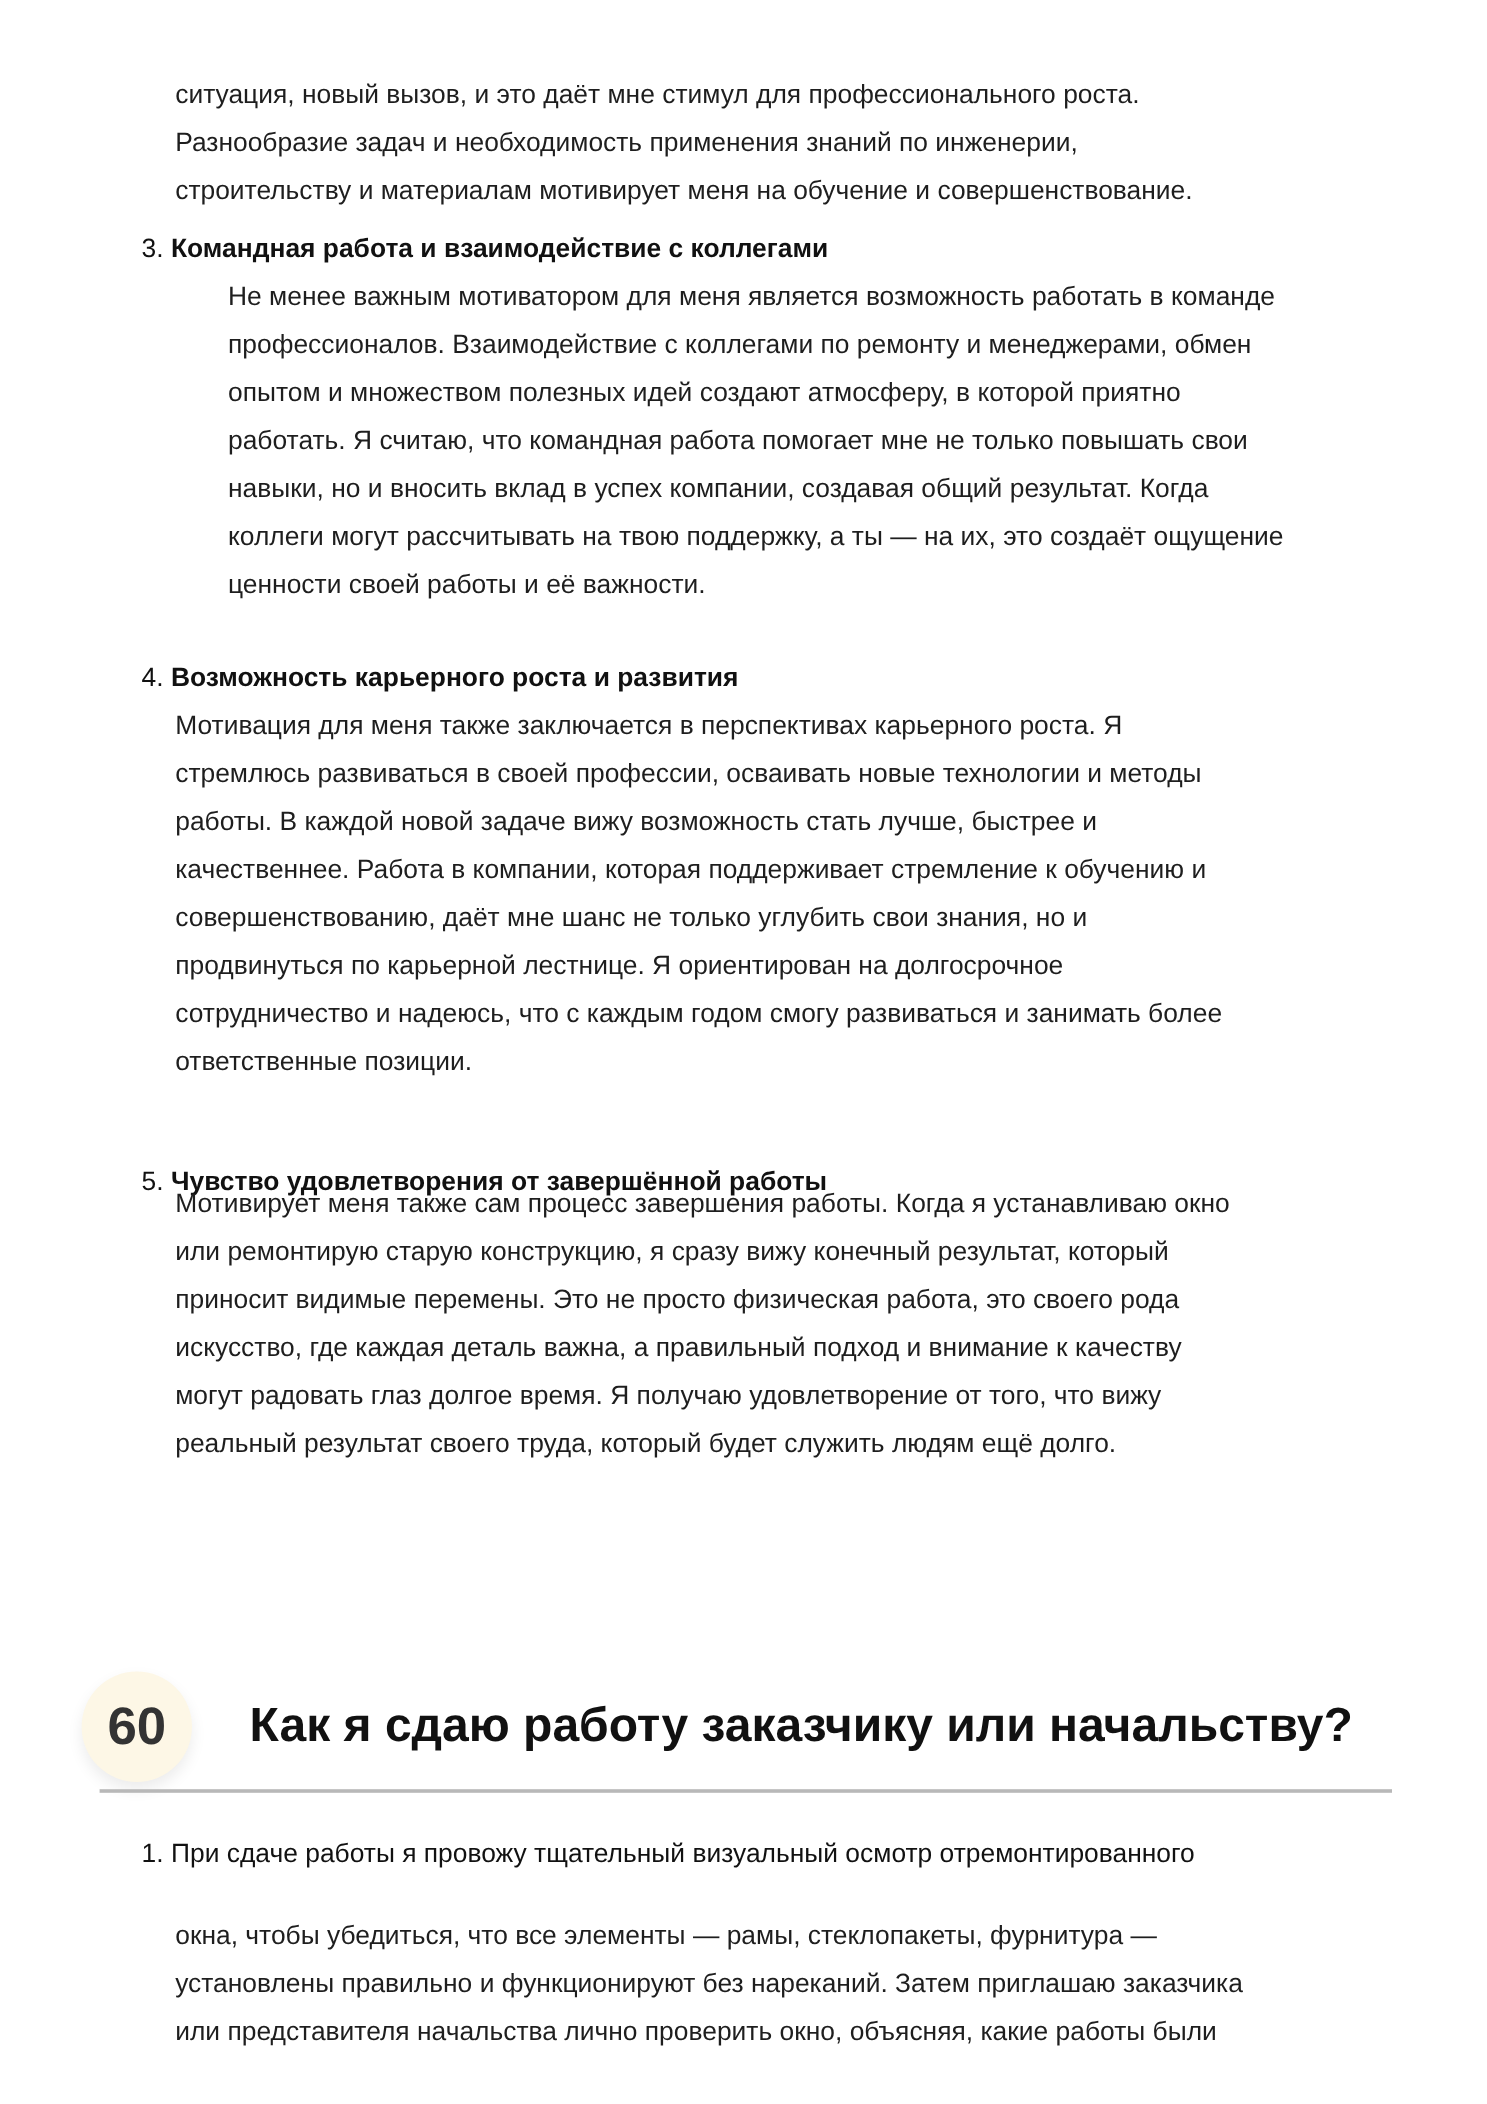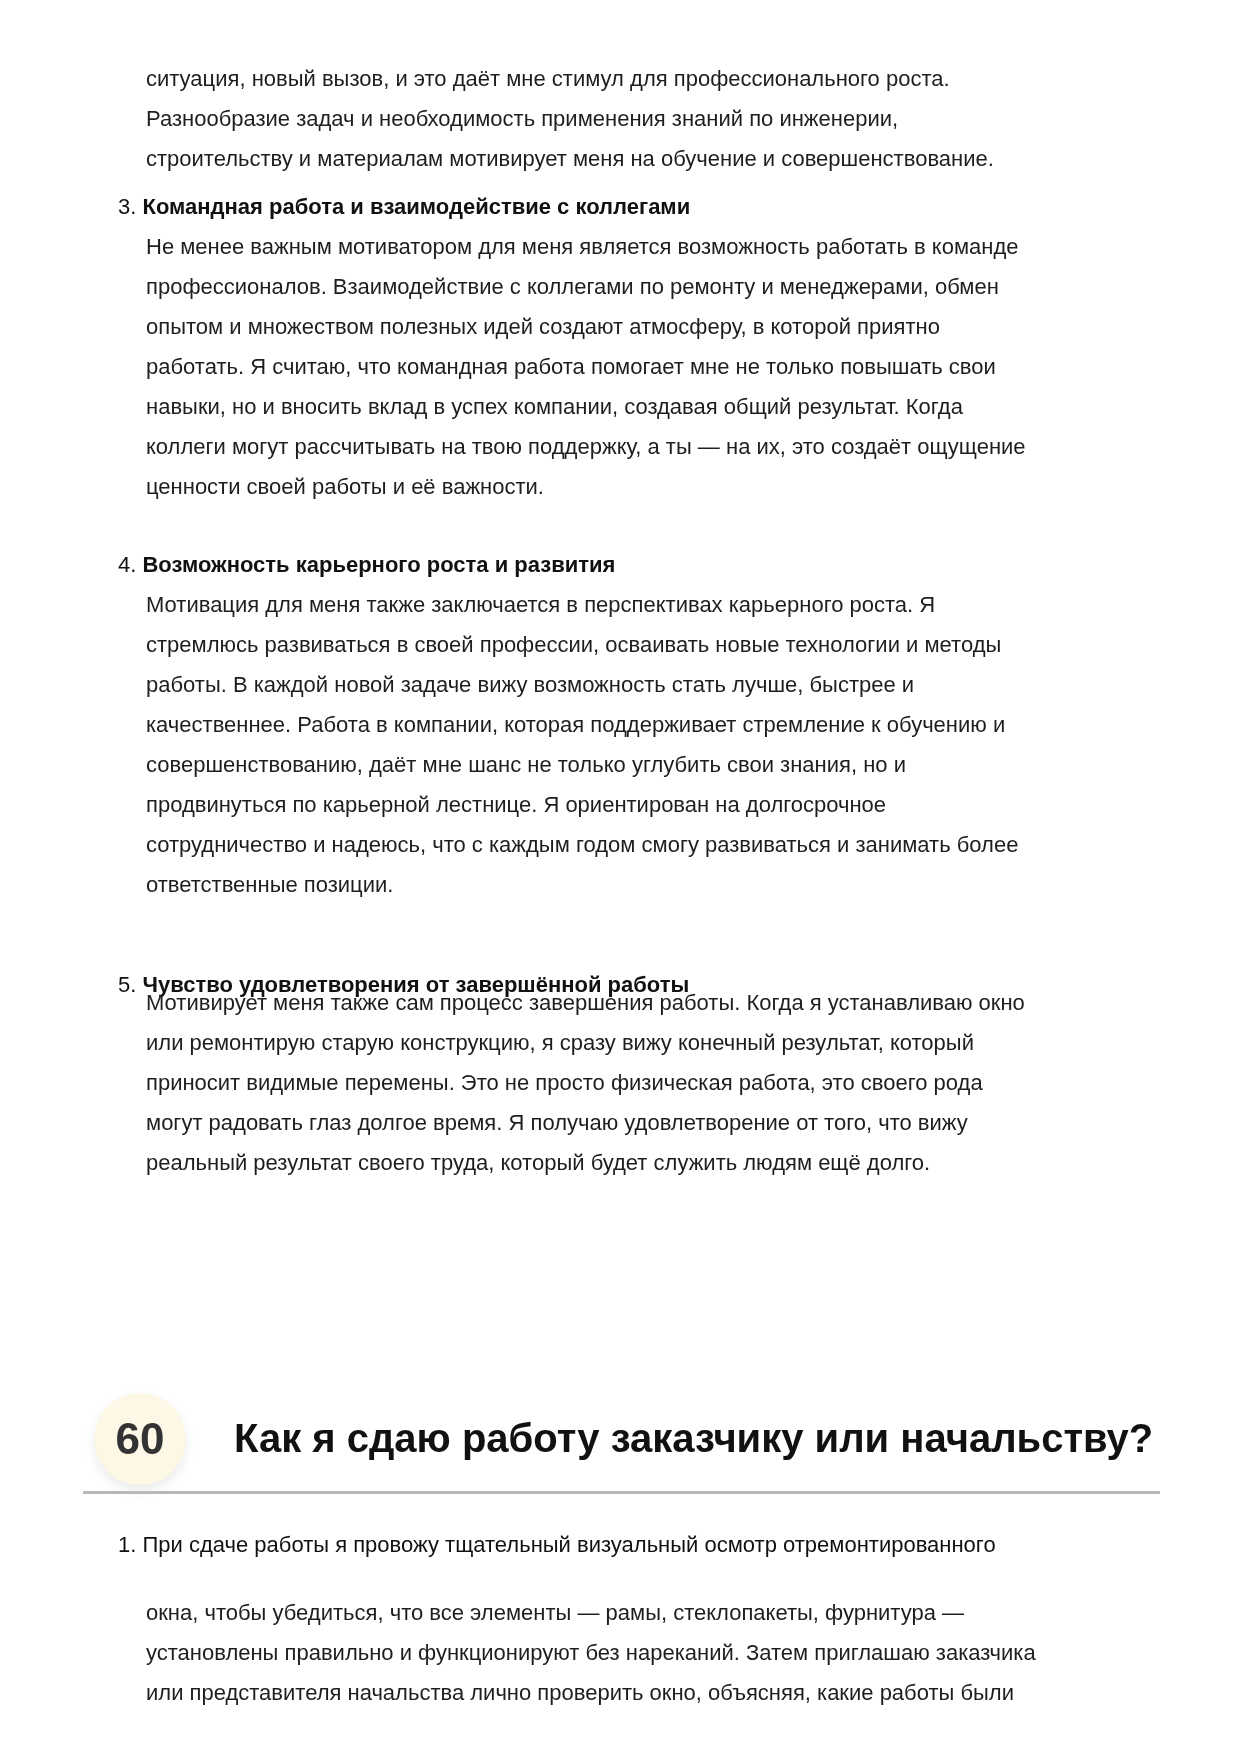--- a/index.html
+++ b/index.html
@@ -12,21 +12,21 @@
     .para {
       position: absolute; left: 146px; width: 1020px;
       font-size: 22px; line-height: 40px; color: #1e1e1e;
     }
     .item-head {
       position: absolute; left: 118px; font-size: 22px; line-height: 40px;
       color: #111;
     }
     .item-head .num { font-weight: normal; }
     .item-head .ttl { font-weight: bold; }
-    .section-header { position: absolute; left: 94px; top: 1393px; width: 1078px; height: 100px; }
+    .section-header { position: absolute; left: 68px; top: 1393px; width: 1078px; height: 100px; }
     .badge {
       position: absolute; left: 0; top: 0; width: 92px; height: 92px; border-radius: 50%;
       background: #fdf7e6; box-shadow: 0 6px 12px rgba(0,0,0,0.08);
       display: flex; align-items: center; justify-content: center;
       font-weight: bold; font-size: 44px; color: #333;
     }
     .section-title {
       position: absolute; left: 140px; top: 20px; font-weight: bold; font-size: 40px;
       line-height: 50px; color: #111;
     }
@@ -43,21 +43,21 @@
   <div class="para" style="top:59px;">
     <div>ситуация, новый вызов, и это даёт мне стимул для профессионального роста.</div>
     <div>Разнообразие задач и необходимость применения знаний по инженерии,</div>
     <div>строительству и материалам мотивирует меня на обучение и совершенствование.</div>
   </div>
 
   <div class="item-head" style="top:187px;">
     <span class="num">3.</span>
     <span class="ttl">Командная работа и взаимодействие с коллегами</span>
   </div>
-  <div class="para" style="top:227px;">
+  <div class="para" style="top:227px;margin-left:44px;">
     <div>Не менее важным мотиватором для меня является возможность работать в команде</div>
     <div>профессионалов. Взаимодействие с коллегами по ремонту и менеджерами, обмен</div>
     <div>опытом и множеством полезных идей создают атмосферу, в которой приятно</div>
     <div>работать. Я считаю, что командная работа помогает мне не только повышать свои</div>
     <div>навыки, но и вносить вклад в успех компании, создавая общий результат. Когда</div>
     <div>коллеги могут рассчитывать на твою поддержку, а ты — на их, это создаёт ощущение</div>
     <div>ценности своей работы и её важности.</div>
   </div>
 
   <div class="item-head" style="top:545px;">
@@ -76,20 +76,21 @@
   </div>
 
   <div class="item-head" style="top:943px;margin-top:22px;">
     <span class="num">5.</span>
     <span class="ttl">Чувство удовлетворения от завершённой работы</span>
   </div>
   <div class="para" style="top:983px;">
     <div>Мотивирует меня также сам процесс завершения работы. Когда я устанавливаю окно</div>
     <div>или ремонтирую старую конструкцию, я сразу вижу конечный результат, который</div>
     <div>приносит видимые перемены. Это не просто физическая работа, это своего рода</div>
+    <div>искусство, где каждая деталь важна, а правильный подход и внимание к качеству</div>
     <div>могут радовать глаз долгое время. Я получаю удовлетворение от того, что вижу</div>
     <div>реальный результат своего труда, который будет служить людям ещё долго.</div>
   </div>
 
   <div class="section-header">
     <div class="badge" style="background: rgb(253, 247, 230);">60</div>
     <div class="section-title">Как я сдаю работу заказчику или начальству?</div>
   </div>
   <div class="divider" style="background: rgb(184, 184, 184);"></div>
 

